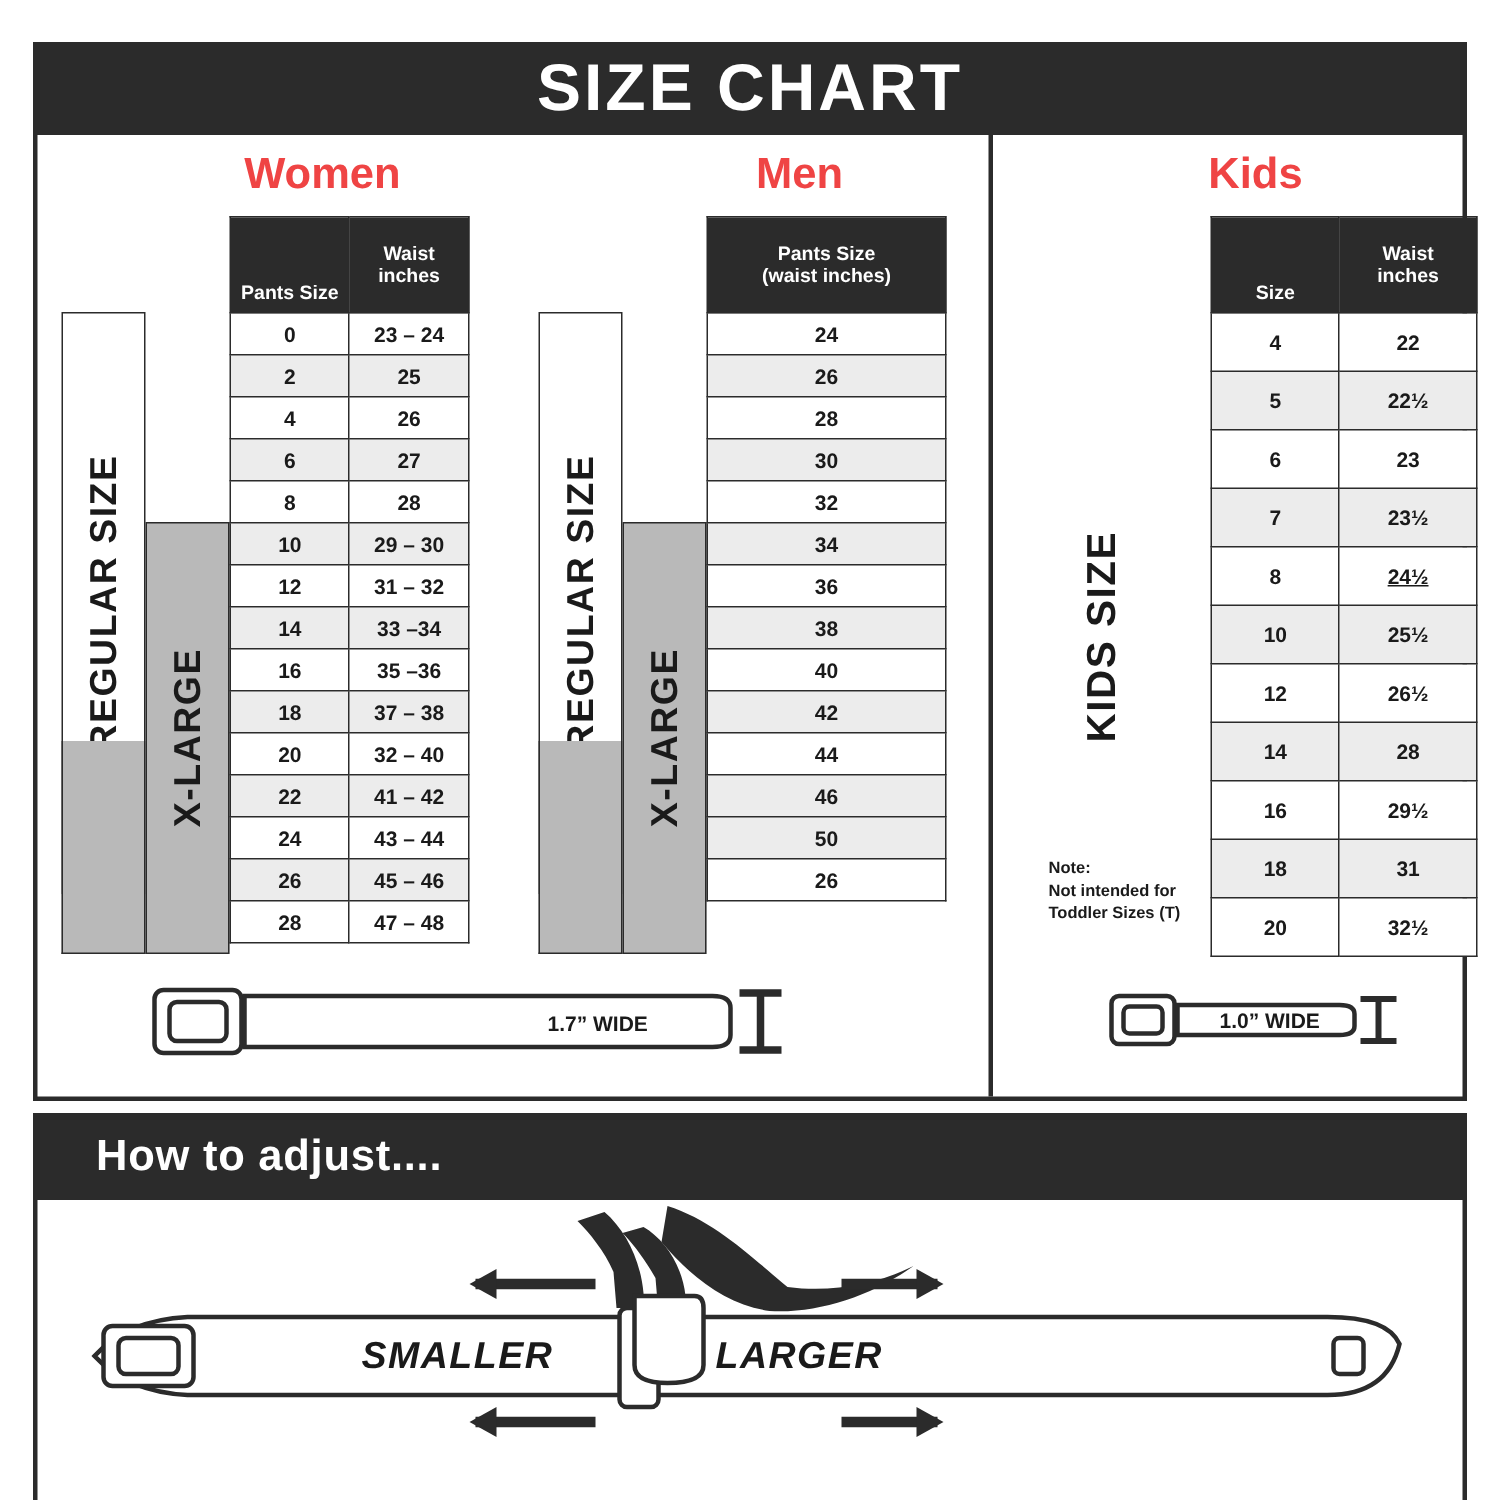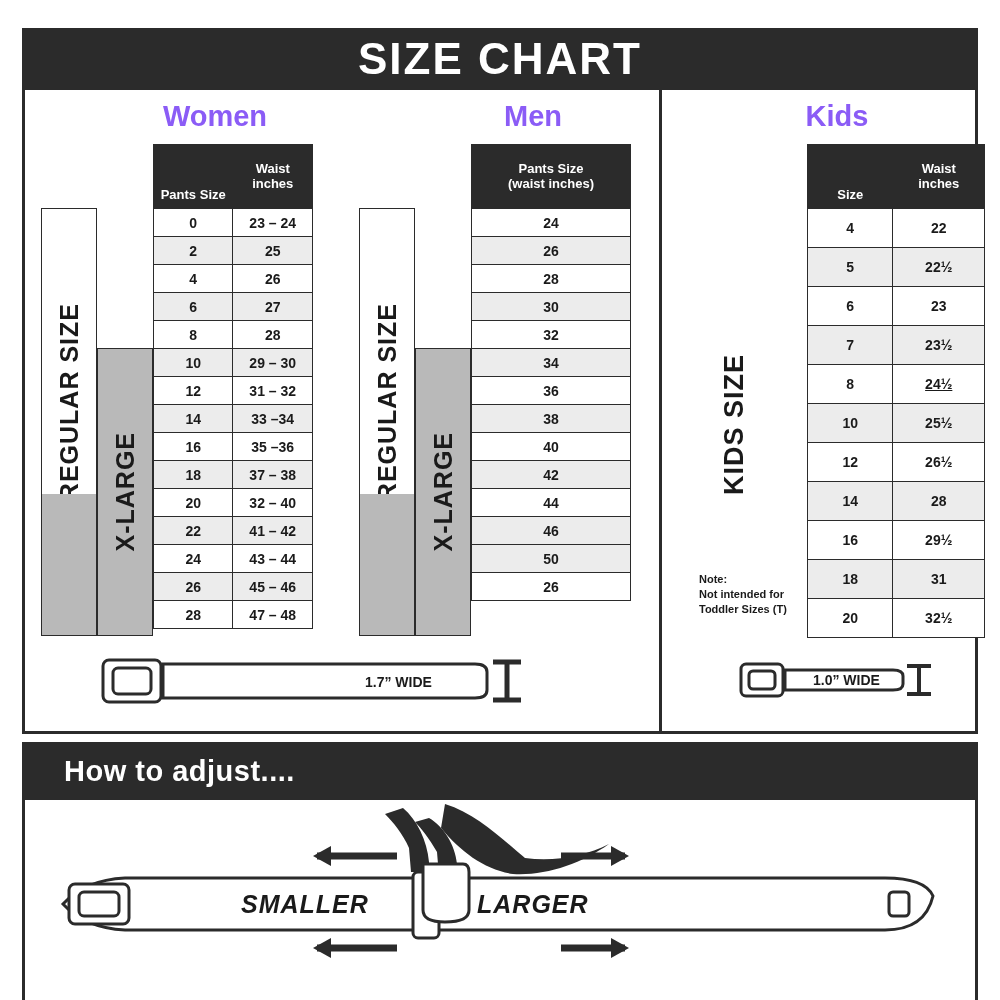--- a/index.html
+++ b/index.html
@@ -39,21 +39,21 @@
   }
   .divider-v {
     position: absolute;
     top: 0; bottom: 0;
     width: 3px;
     background: #2b2b2b;
   }
   .col-heading {
     position: absolute;
     text-align: center;
-    color: #8b5cf6;
+    color: #ef4444;
     font-size: 29px;
     font-weight: bold;
   }
   
   .tbl {
     position: absolute;
     border-collapse: collapse;
   }
   .tbl td, .tbl th {
     border: 1px solid #2b2b2b;

